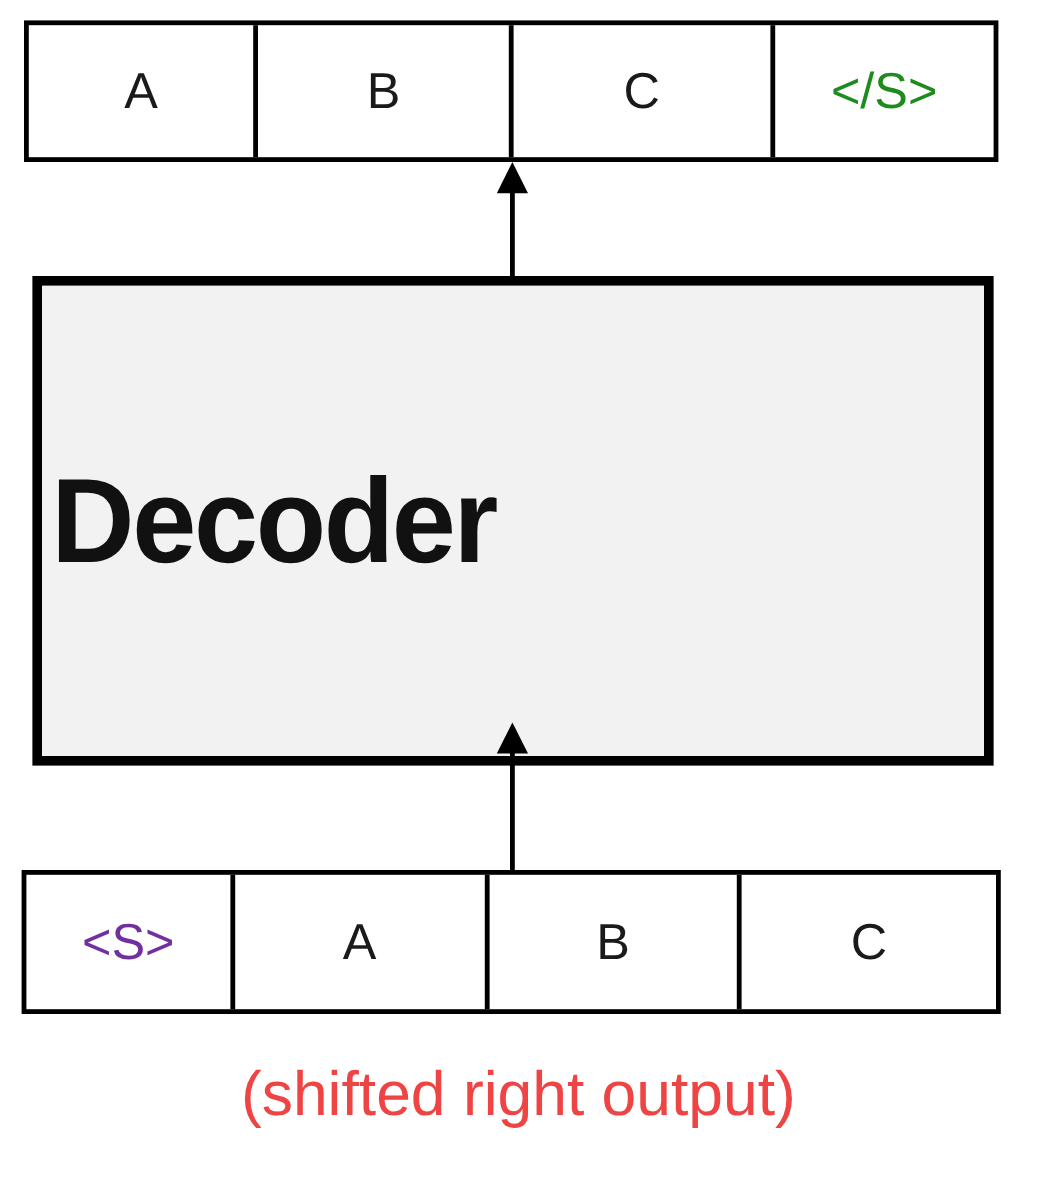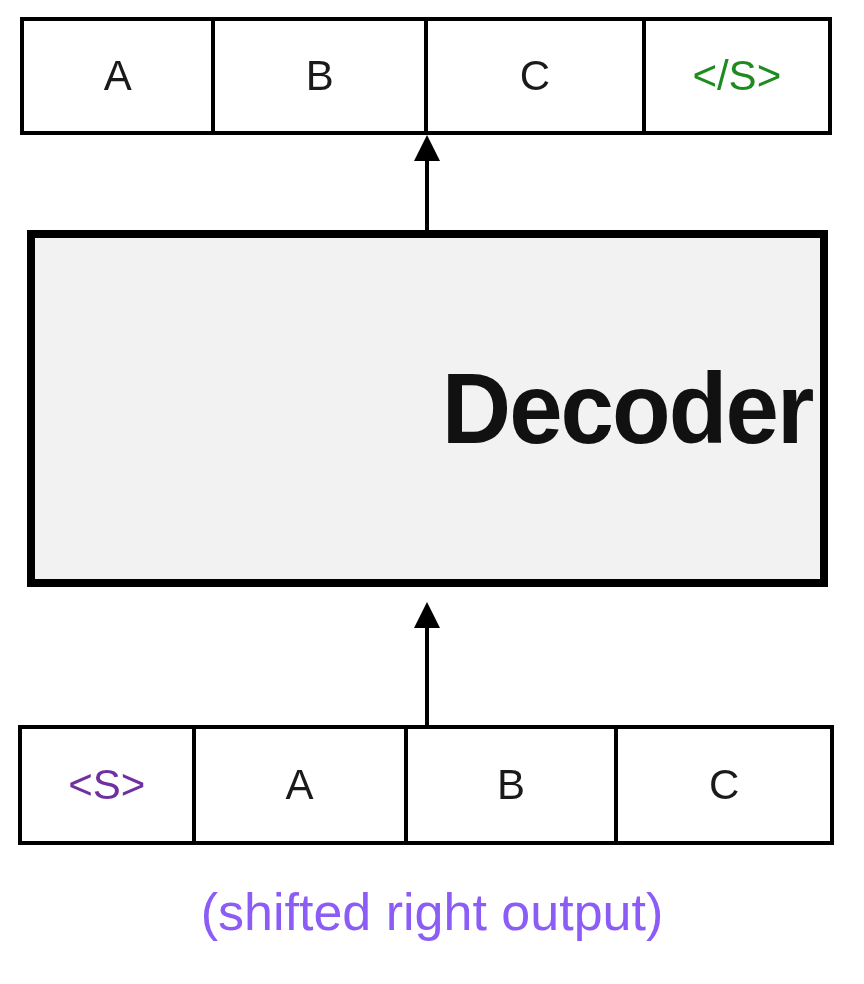--- a/index.html
+++ b/index.html
@@ -59,27 +59,27 @@
 
   .token-end   { color: #1e8b1e; }
   .token-start { color: #7030a0; }
 
   
   .decoder-box {
     position: absolute;
     left: 27px;
     top: 230px;
     width: 801px;
-    height: 357px;
+    height: 408px;
     background: #f2f2f2;
     border: 8px solid #000000;
     box-sizing: border-box;
     display: flex;
     align-items: center;
-    justify-content: flex-end;
+    justify-content: flex-start;
   }
   .decoder-label {
     font-size: 100px;
     font-weight: bold;
     color: #111111;
     letter-spacing: -2px;
     transform: scaleX(0.96);
   }
 
   
@@ -119,21 +119,21 @@
   }
 
   
   .caption {
     position: absolute;
     left: 0;
     top: 882px;
     width: 100%;
     text-align: center;
     font-size: 52px;
-    color: #8b5cf6;
+    color: #ef4444;
   }
 </style>
 </head>
 <body>
 
 <div class="canvas">
 
   <div class="token-row top">
     <div class="token-cell c0">A</div>
     <div class="token-cell c1">B</div>

